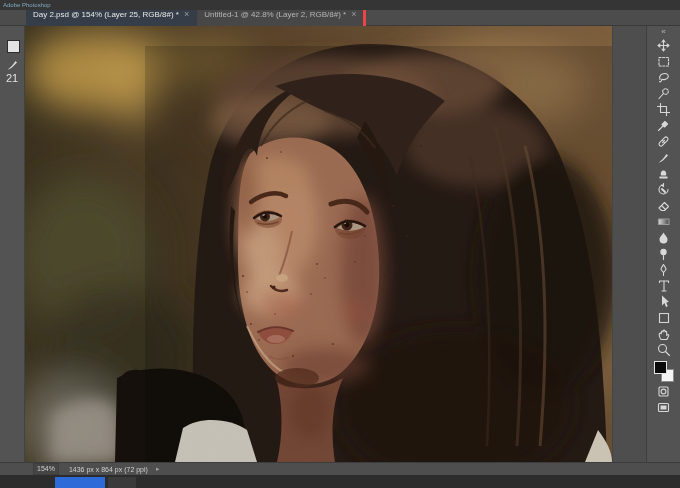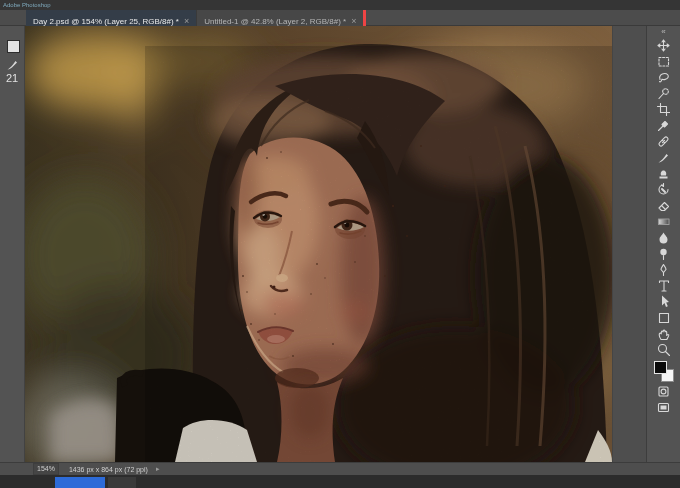--- a/index.html
+++ b/index.html
@@ -11,21 +11,21 @@
   .abs{position:absolute}
 
   
   #top-strip{left:0;top:0;width:680px;height:10px;background:#353535;
     color:#7fa9bc;font-size:6px;line-height:10px;padding-left:3px;
     box-sizing:border-box;overflow:hidden;white-space:nowrap}
 
   
   #tab-bar{left:0;top:10px;width:680px;height:16px;background:#4c4c4c;
     border-bottom:1px solid #3a3a3a;display:flex;padding-left:26px;box-sizing:border-box}
-  .tab{display:flex;align-items:flex-end;gap:5px;padding:0 7px;font-size:8px;
+  .tab{display:flex;align-items:flex-start;gap:5px;padding:0 7px;font-size:8px;
     height:16px;white-space:nowrap;cursor:default}
   .tab.active{background:#343d48;color:#e8e8e8}
   .tab.inactive{background:#474747;color:#b5b5b5;border-left:1px solid #3a3a3a;
     border-right:3px solid #ef4444}
   .tab .close{color:#9b9b9b;font-size:9px;line-height:9px}
 
   
   #left-panel{left:0;top:26px;width:25px;height:436px;background:#535353;
     border-right:1px solid #424242;box-sizing:border-box}
   #lp-swatch{position:absolute;left:7px;top:14px;width:11px;height:11px;

